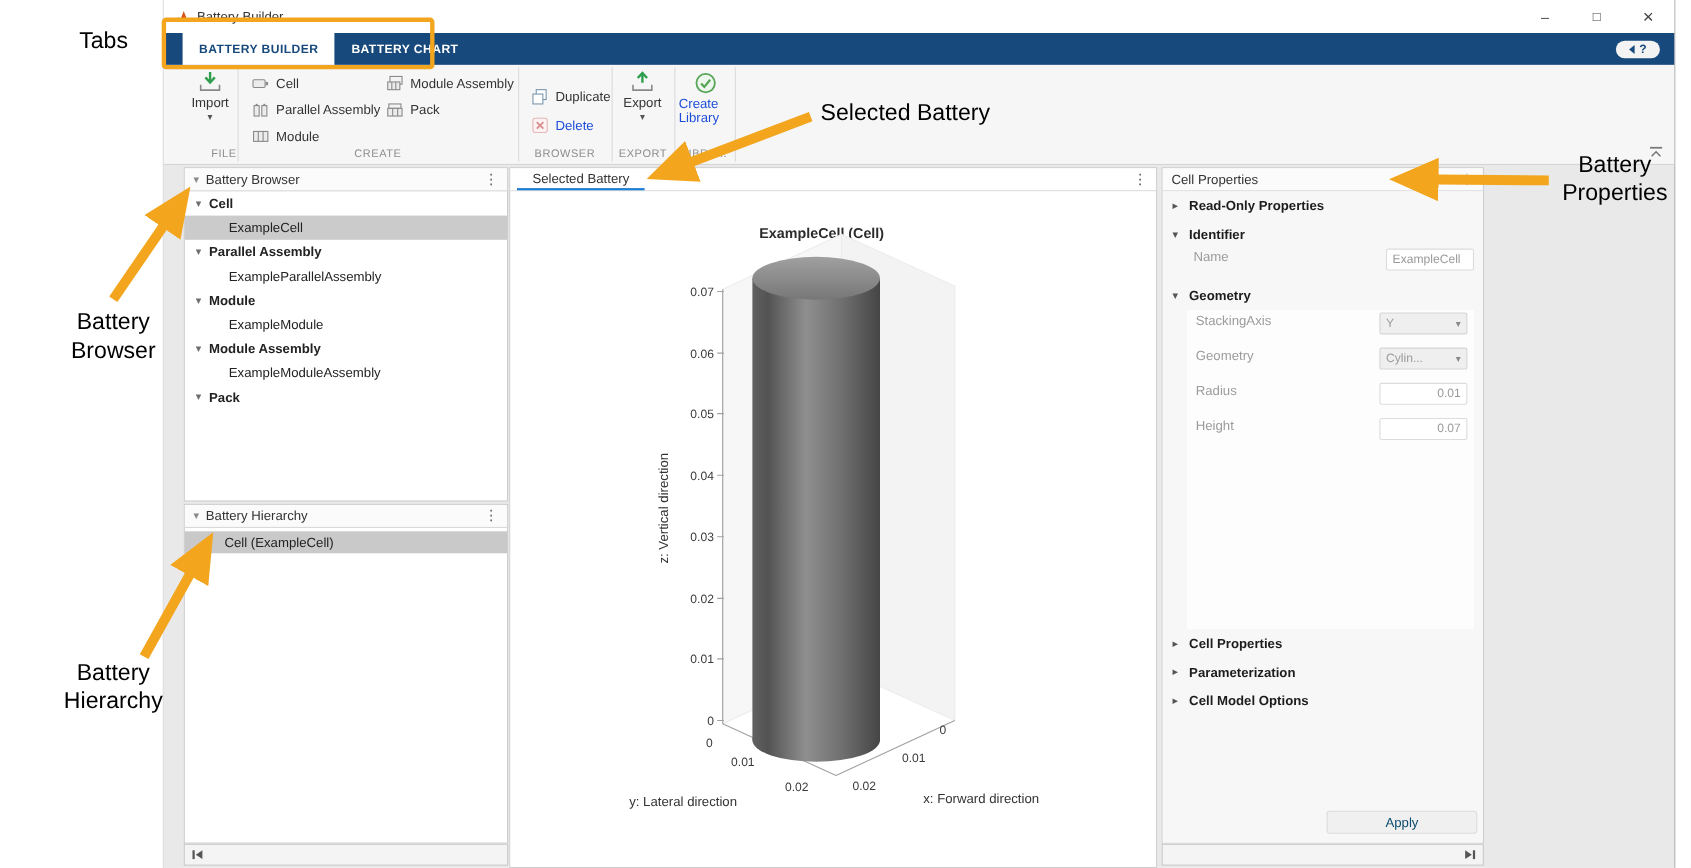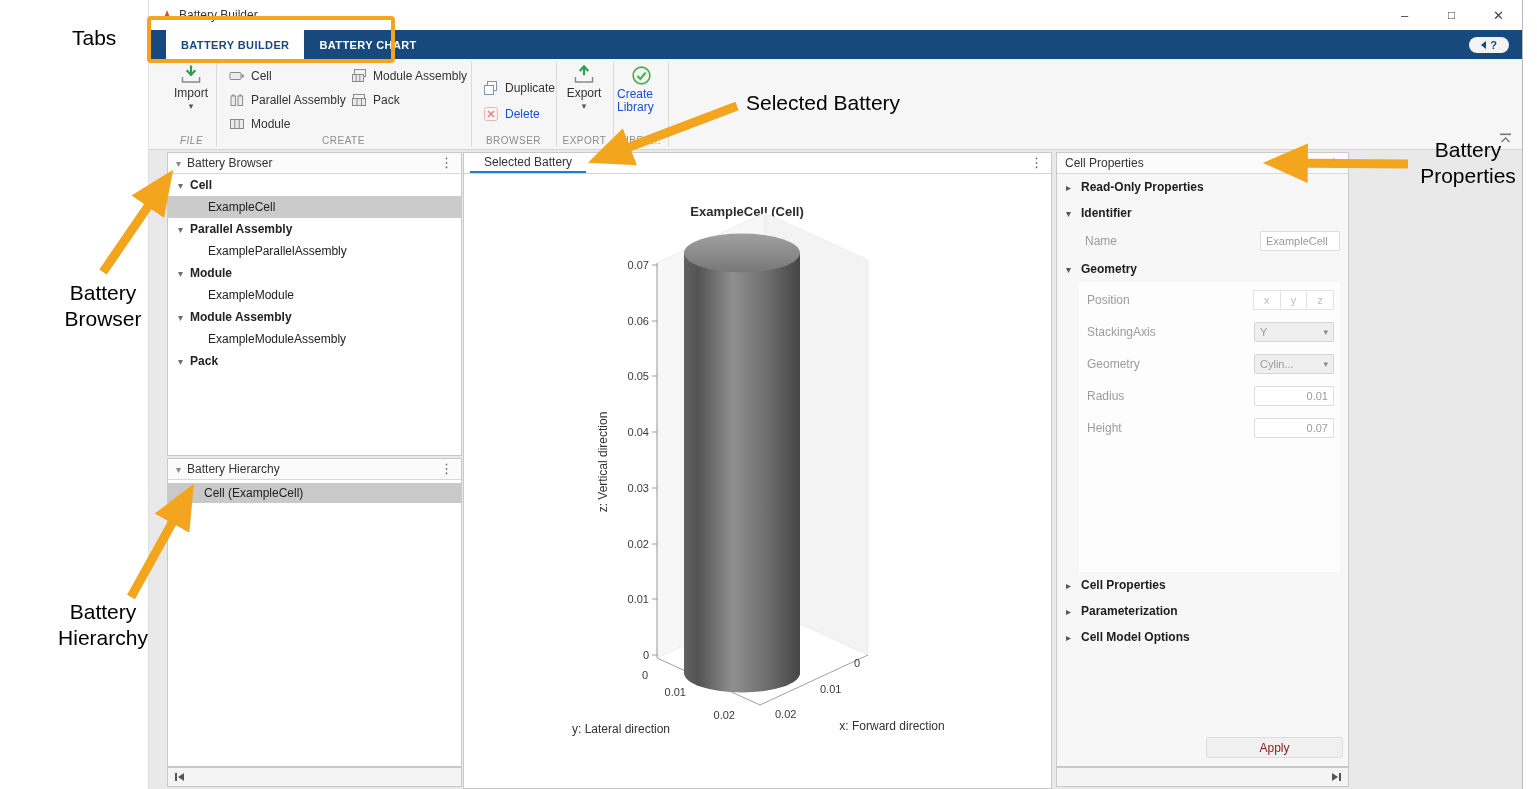--- a/index.html
+++ b/index.html
@@ -61,33 +61,33 @@
   
   .center-head { height:21px; background:#fff; border-bottom:1px solid #d5d5d5; display:flex; align-items:flex-end; position:relative; }
   .doc-tab { margin-left:6px; padding:2px 14px 2px; font-size:12px; color:#333; border-bottom:2px solid #1d7dd2; }
   .plot-wrap { position:absolute; left:0; top:21px; right:0; bottom:0; background:#fff; }
   svg text { font-family:"Liberation Sans", sans-serif; }
 
   
   .props-content { position:absolute; left:0; right:0; top:21px; bottom:0; background:#f7f7f7; font-size:12px; }
   .sec-row { height:26px; display:flex; align-items:center; padding-left:9px; gap:7px; font-weight:bold; color:#1c1c1c; }
   .sec-row .tri { color:#555; font-size:10px; width:8px; font-weight:normal; }
-  .field-row { display:flex; align-items:center; justify-content:space-between; height:30px; padding:0 8px 0 28px; color:#9c9c9c; }
+  .field-row { display:flex; justify-content:space-between; height:30px; padding:0 8px 0 28px; color:#9c9c9c; }
   .geo-block { margin:0 8px 0 22px; background:#fdfdfd; height:290px; padding-top:2px; }
   .geo-block .field-row { height:32px; padding:0 6px 0 8px; }
   .tfield { width:80px; height:20px; background:#fff; border:1px solid #dcdcdc; border-radius:2px; font-size:11px; color:#9a9a9a;
             display:flex; align-items:center; padding:0 5px; overflow:hidden; white-space:nowrap; }
   .tfield.num { justify-content:flex-end; }
   .dropdown { width:80px; height:20px; background:#efefef; border:1px solid #d5d5d5; border-radius:2px; font-size:11px; color:#9a9a9a;
               display:flex; align-items:center; justify-content:space-between; padding:0 5px; }
   .dropdown .dcaret { font-size:9px; color:#8a8a8a; }
   .xyz { width:80px; display:flex; }
   .xyz-box { flex:1; height:20px; background:#fff; border:1px solid #e2e2e2; margin-left:-1px; display:flex; align-items:center; justify-content:center; color:#bdbdbd; font-size:11px; }
   .apply-btn { position:absolute; right:5px; bottom:8px; width:137px; height:21px; background:#f0f0f0; border:1px solid #dcdcdc; border-radius:3px;
-               display:flex; align-items:center; justify-content:center; font-size:12px; color:#7f1d1d; }
+               display:flex; align-items:center; justify-content:center; font-size:12px; color:#0c4a6e; }
 
   
   .overlay { position:absolute; left:0; top:0; z-index:50; pointer-events:none; }
   .arrow { stroke:#F2A51D; stroke-width:9; fill:none; marker-end:url(#ah); }
   .tabs-box { position:absolute; left:147px; top:16px; width:248px; height:47px; border:4px solid #F2A51D; border-radius:4px; z-index:51; pointer-events:none; }
   .ann { position:absolute; z-index:52; color:#000; font-size:21px; line-height:26px; pointer-events:none; }
   .ann.center2 { text-align:center; width:110px; }
 </style>
 </head>
 <body>
@@ -127,21 +127,21 @@
 
       <div class="rcol" style="left:20px; top:5px; width:44px;">
         <svg width="22" height="20" viewBox="0 0 18 16">
           <path d="M9 1 v7" stroke="#2f9e4f" stroke-width="1.8" fill="none"></path>
           <path d="M5.5 5 L9 8.8 L12.5 5" stroke="#2f9e4f" stroke-width="1.8" fill="none"></path>
           <path d="M2 10.5 v4 h14 v-4" stroke="#8a8a8a" stroke-width="1.2" fill="none"></path>
         </svg>
         <div class="rb-label">Import</div>
         <div class="rb-caret">▾</div>
       </div>
-      <div class="rsec-label" style="left:18px; width:49px;font-style:italic;">FILE</div>
+      <div class="rsec-label" style="left:30px; width:49px;">FILE</div>
 
       <div class="rbtn" style="left:80px; top:8px;">
         <svg width="16" height="16" viewBox="0 0 16 16">
           <rect x="1" y="4.5" width="11" height="7" rx="1" fill="#ececec" stroke="#8a8a8a"></rect>
           <rect x="12.5" y="6.5" width="2.2" height="3" fill="#8a8a8a"></rect>
         </svg>
         <span>Cell</span>
       </div>
       <div class="rbtn" style="left:80px; top:32px;">
         <svg width="16" height="16" viewBox="0 0 16 16">
@@ -368,28 +368,20 @@
           <span>Name</span>
           <span class="tfield">ExampleCell</span>
         </div>
 
         <div class="sec-row">
           <span class="tri">▾</span>
           <span>Geometry</span>
         </div>
 
         <div class="geo-block">
-          <div class="field-row">
-            <span>Position</span>
-            <span class="xyz">
-              <span class="xyz-box">x</span>
-              <span class="xyz-box">y</span>
-              <span class="xyz-box">z</span>
-            </span>
-          </div>
           <div class="field-row">
             <span>StackingAxis</span>
             <span class="dropdown">
               <span>Y</span>
               <span class="dcaret">▾</span>
             </span>
           </div>
           <div class="field-row">
             <span>Geometry</span>
             <span class="dropdown">

